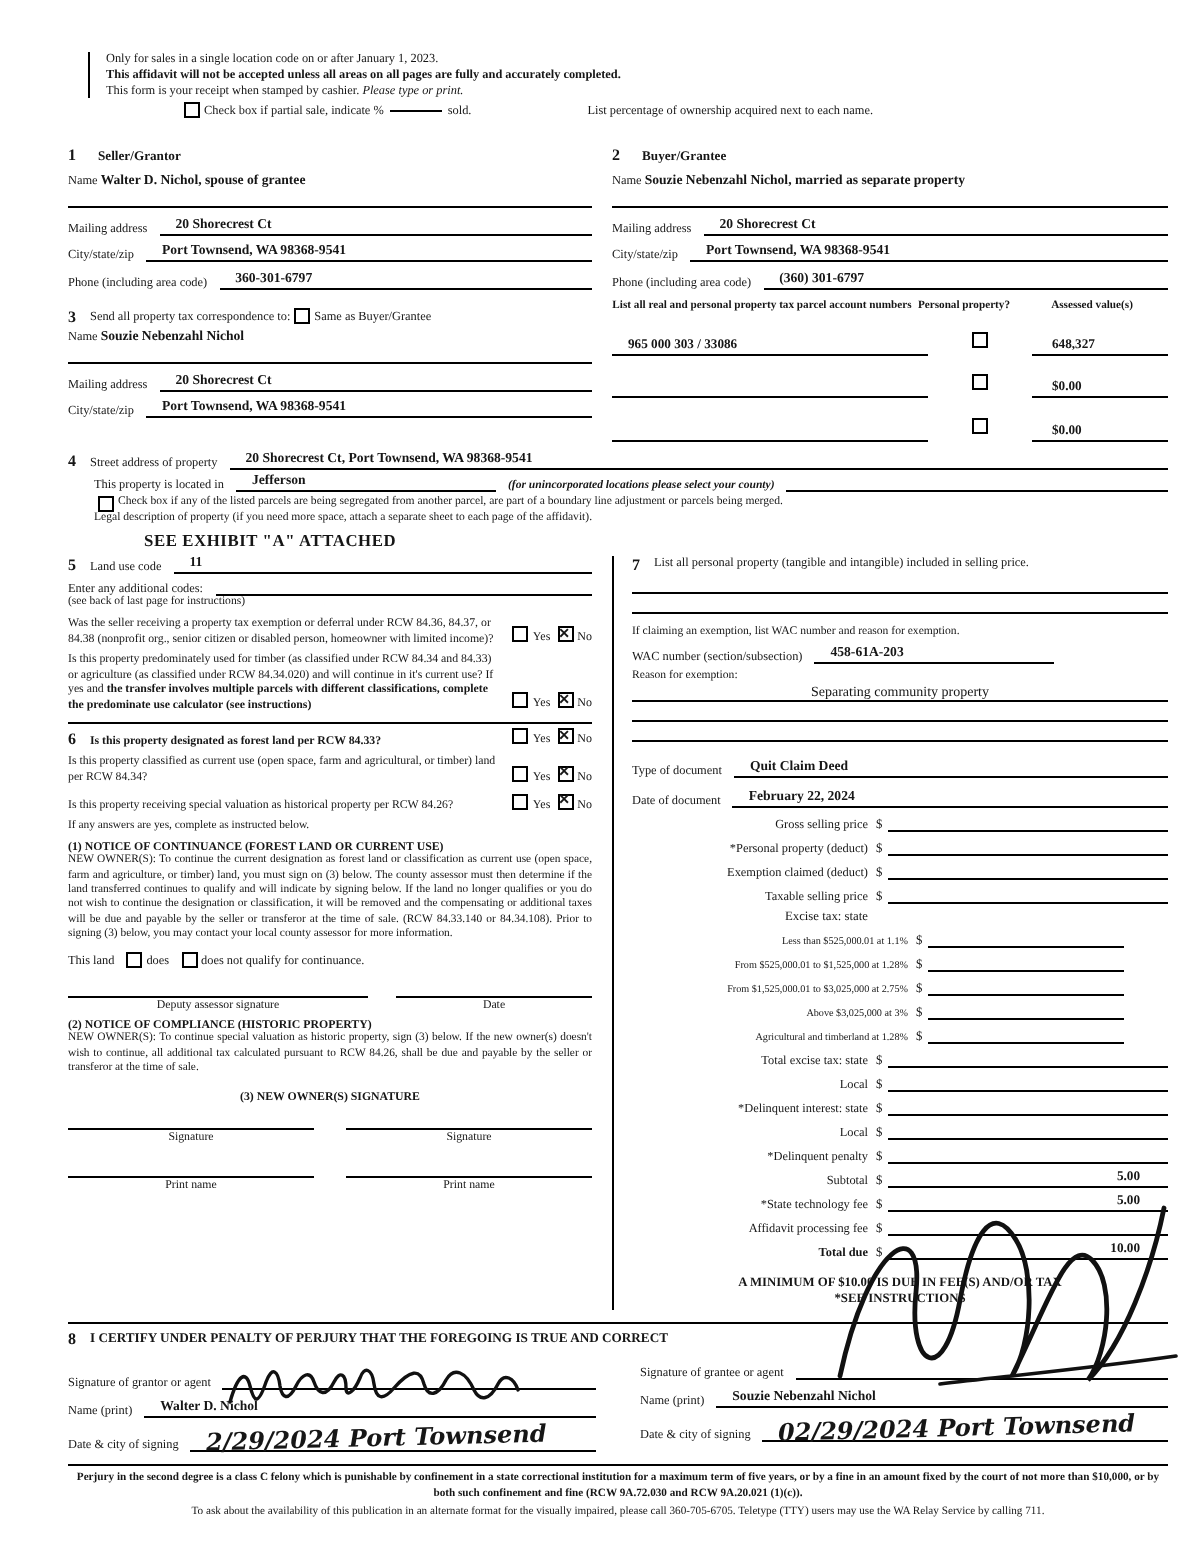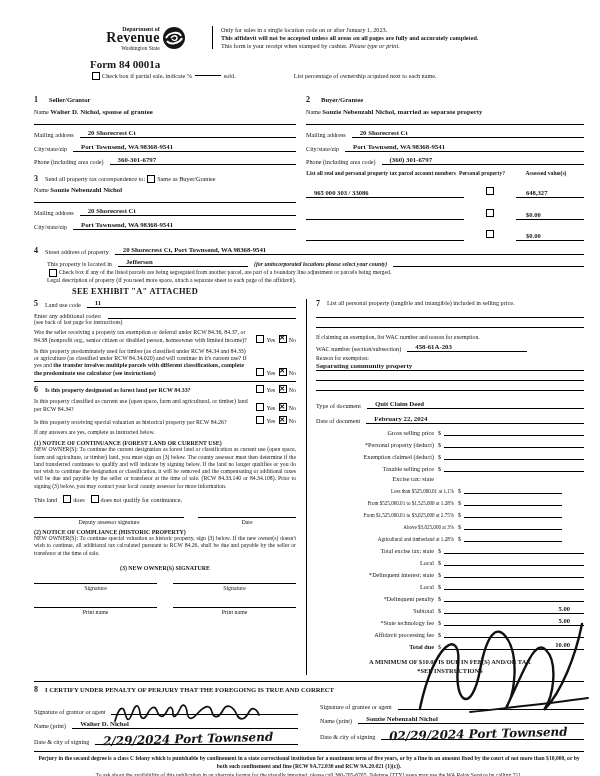--- a/index.html
+++ b/index.html
@@ -87,36 +87,20 @@
         border-top:.8px solid #000;padding-top:3px;}
   .alt{font-size:5.6px;text-align:center;line-height:1.35;margin-top:2px;}
 </style>
 </head>
 <body>
 
 <div class="page">
 <div class="inner">
 
   <div class="hdr">
-    <div class="logoblk">
-      <div class="logorow">
-        <div>
-          <div class="dept">Department of</div>
-          <div class="rev">Revenue</div>
-          <div class="wast">Washington State</div>
-        </div>
-        <svg width="24" height="24" viewBox="0 0 24 24">
-          <circle cx="12" cy="12" r="11" fill="#151515"></circle>
-          <path d="M4 12 C7 6 17 5 19 10" stroke="#fff" stroke-width="2" fill="none"></path>
-          <path d="M20 12 C17 18 8 19 5 15" stroke="#fff" stroke-width="2" fill="none"></path>
-          <path d="M9 12 C11 9 15 9 15 12 C15 15 11 15 10 13" stroke="#fff" stroke-width="1.4" fill="none"></path>
-        </svg>
-      </div>
-      <div class="formno">Form 84 0001a</div>
-    </div>
     <div class="hdrmain">
       <div class="note">Only for sales in a single location code on or after January 1, 2023.</div>
       <div class="note b">This affidavit will not be accepted unless all areas on all pages are fully and accurately completed.</div>
       <div class="note">
         <span>This form is your receipt when stamped by cashier.</span>
         <span class="it">Please type or print.</span>
       </div>
     </div>
   </div>
 
@@ -331,21 +315,21 @@
       <div class="blankline"></div>
       <div class="blankline"></div>
 
       <div class="small" style="margin-top:6px;">If claiming an exemption, list WAC number and reason for exemption.</div>
       <div class="frow" style="margin-top:2px;">
         <span class="lbl">WAC number (section/subsection)</span>
         <span class="ul" style="flex:0 0 110px;">458-61A-203</span>
         <span style="flex:1;"></span>
       </div>
       <div class="small" style="margin-top:3px;">Reason for exemption:</div>
-      <div style="border-bottom:.8px solid #000;font-weight:bold;font-size:7px;">Separating community property</div>
+      <div style="border-bottom:.8px solid #000;font-weight:normal;font-size:7px;text-align:center;">Separating community property</div>
       <div class="blankline"></div>
       <div class="blankline"></div>
 
       <div class="frow" style="margin-top:9px;">
         <span class="lbl">Type of document</span>
         <span class="ul">Quit Claim Deed</span>
       </div>
       <div class="frow" style="margin-top:6px;">
         <span class="lbl">Date of document</span>
         <span class="ul">February 22, 2024</span>

